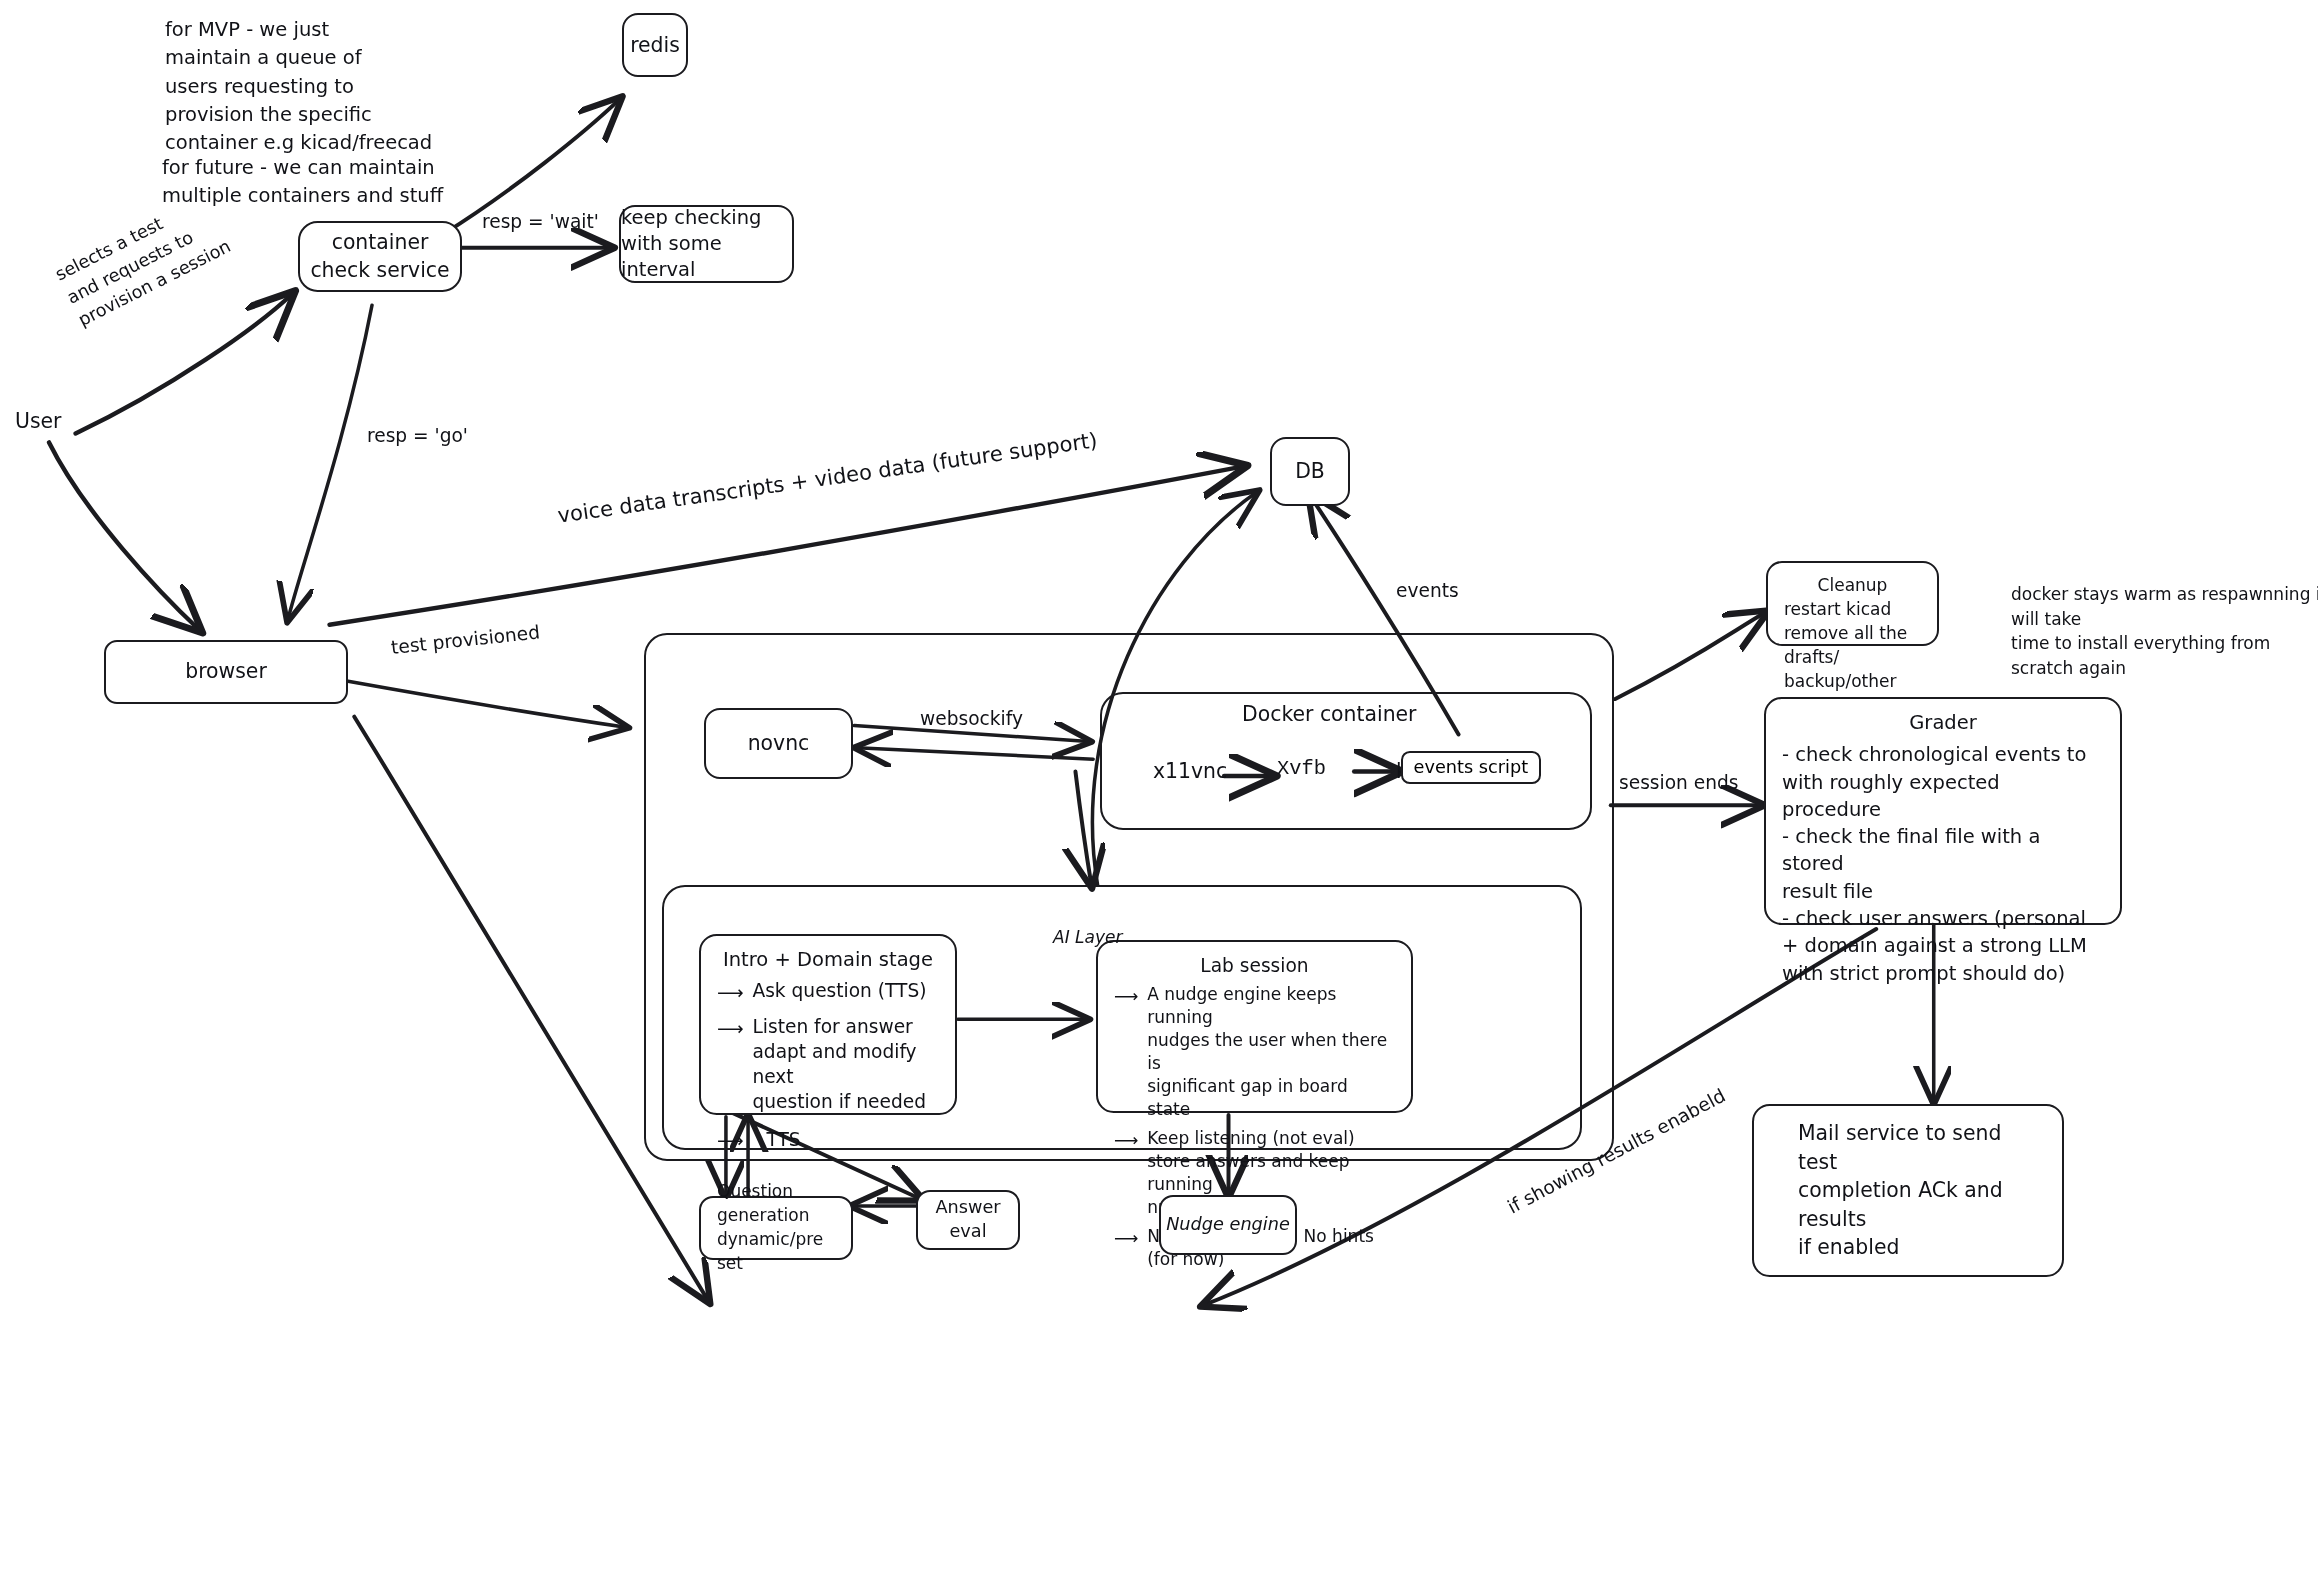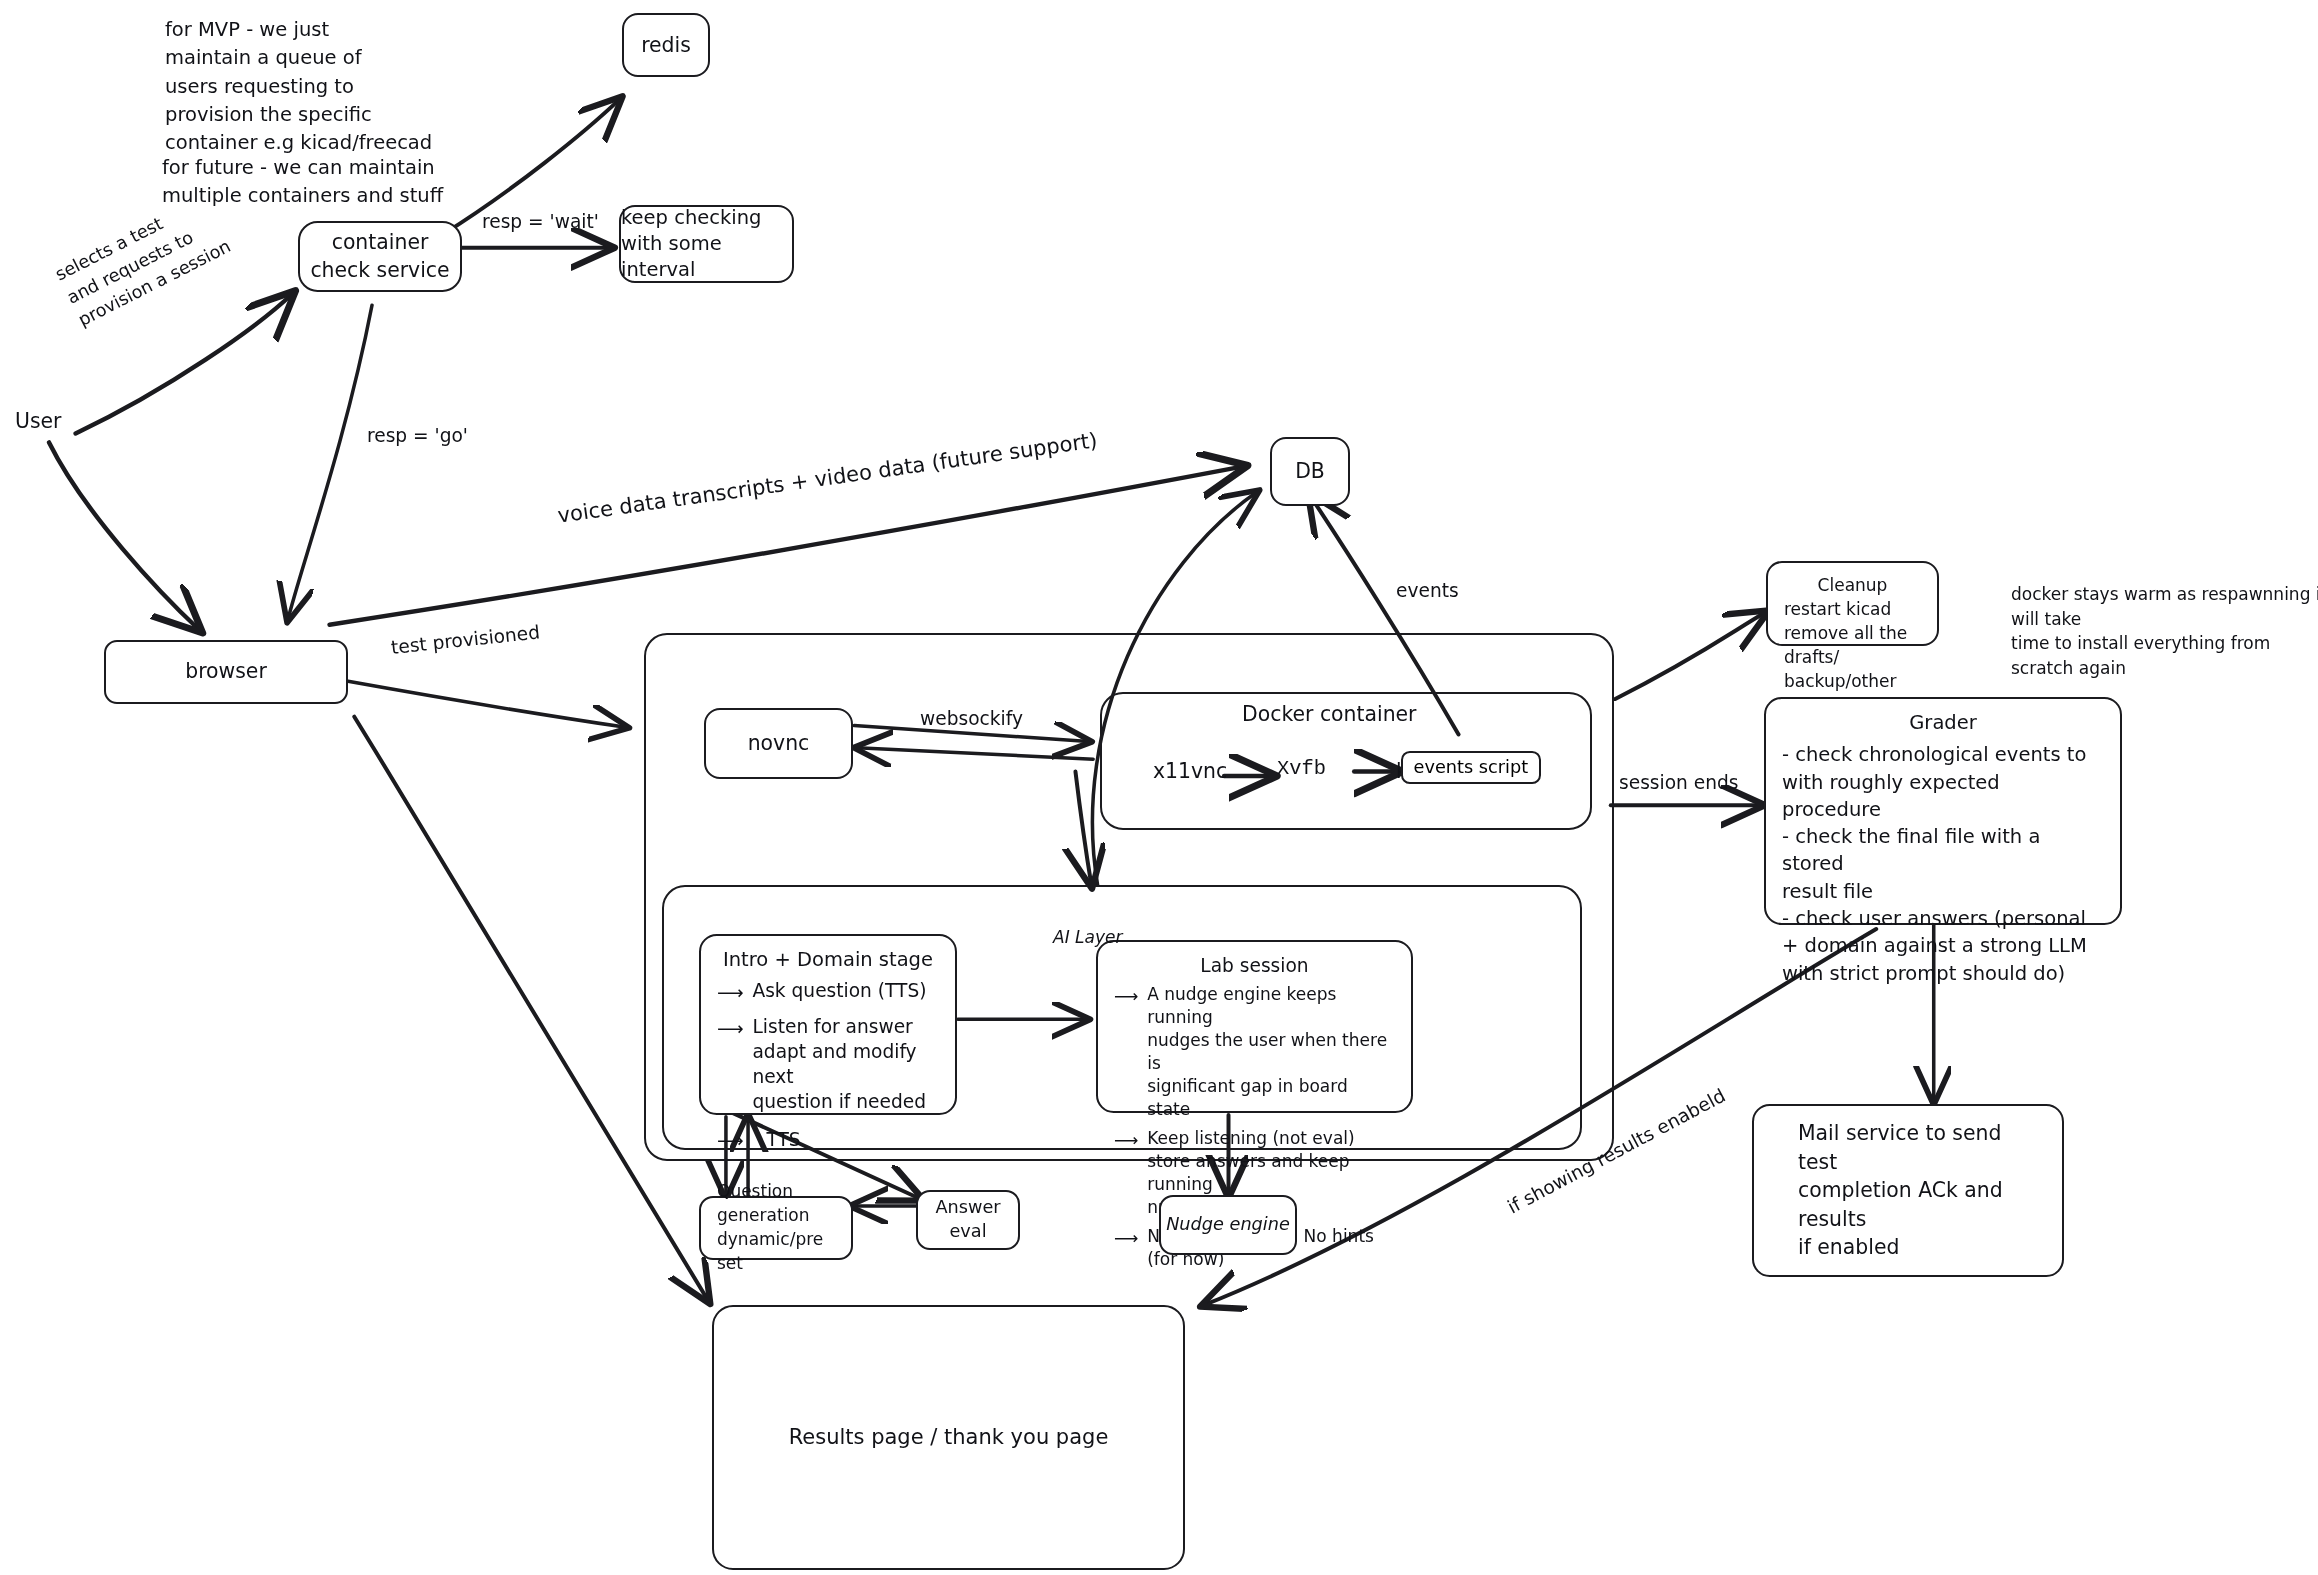--- a/index.html
+++ b/index.html
@@ -191,21 +191,21 @@
   <div class="edgelabel" style="left:1619px; top:772px;">session ends</div>
   <div class="edgelabel" style="left:1504px; top:1199px; transform:rotate(-28deg); transform-origin:left top;">if showing results enabeld</div>
 
   <div class="freetext" style="left:15px; top:407px; font-size:20.4px;">User</div>
 
   <div class="node" style="left:298px; top:221px; width:164px; height:71px;">
     <div class="ttl">container check
 service</div>
   </div>
 
-  <div class="node" style="left:622px; top:13.3px; width:88px; height:64px; border-radius:16px;">
+  <div class="node" style="left:622px; top:13.3px; width:66px; height:64px; border-radius:16px;">
     <div class="ttl">redis</div>
   </div>
 
   <div class="node" style="left:619px; top:205px; width:175px; height:78px; border-radius:16px;">
     <div class="ttl" style="font-size:19.5px; text-align:left;">keep checking
 with some interval</div>
   </div>
 
   <div class="node" style="left:104px; top:640px; width:244px; height:64px; border-radius:13px;">
     <div class="ttl">browser</div>
@@ -280,23 +280,20 @@
   </div>
 
   <div class="node" style="left:916px; top:1190px; width:104px; height:60px; border-radius:14px;">
     <div class="ttl" style="font-size:17.7px;">Answer eval</div>
   </div>
 
   <div class="node" style="left:1159px; top:1195px; width:138px; height:60px; border-radius:14px;">
     <div class="ttl" style="font-size:17.7px; font-style:italic;">Nudge engine</div>
   </div>
 
-  <div class="node" style="left:712px; top:1305px; width:473px; height:265px; border-radius:21px;">
-    <div class="ttl" style="font-size:21px;">Results page / thank you page</div>
-  </div>
 
   <div class="node left pad" style="left:1766px; top:561px; width:173px; height:85px; border-radius:16px; justify-content:flex-start;">
     <div class="boxhead" style="width:100%; font-size:17px; margin-bottom:1.8px;">Cleanup</div>
     <div class="bodytext" style="font-size:17px;">restart kicad
 remove all the drafts/
 backup/other data</div>
   </div>
 
   <div class="node left pad" style="left:1752px; top:1104px; width:312px; height:173px; border-radius:17.7px; justify-content:center;">
     <div class="bodytext" style="font-size:20.4px; padding-left:28px;">Mail service to send test

